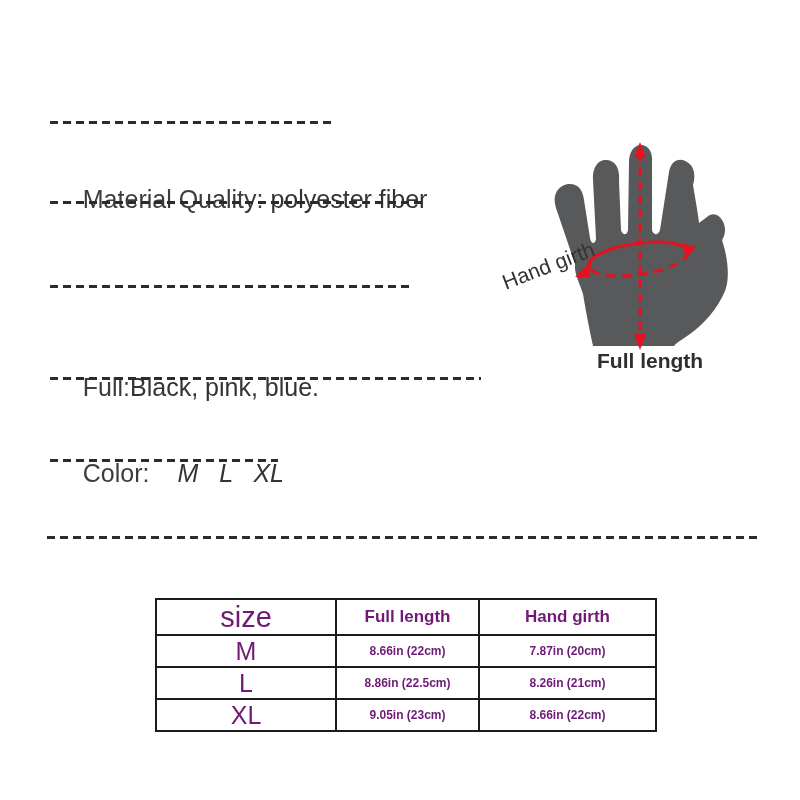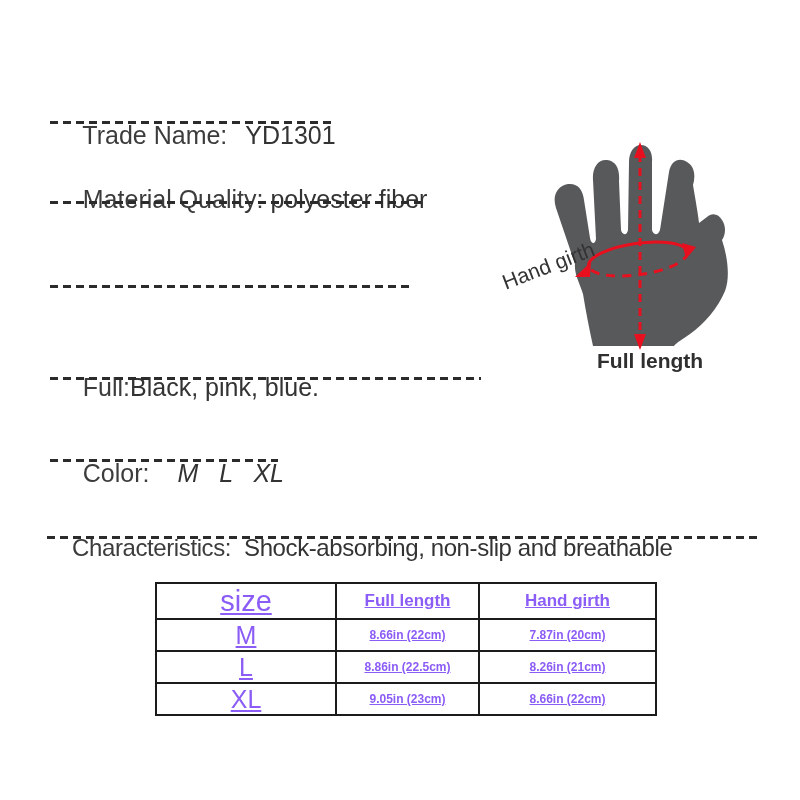--- a/index.html
+++ b/index.html
@@ -49,26 +49,25 @@
   .full-length-label {
     position: absolute;
     left: 107px; top: 221px;
     font-size: 21px;
     font-weight: 600;
     color: #2f2f2f;
     white-space: nowrap;
   }
   table.size-table {
     position: absolute;
-    left: 155px; top: 582px;
+    left: 155px; top: 598px;
     width: 500px;
     border-collapse: collapse;
     table-layout: fixed;
-    color: #8b5cf6;
-    text-decoration: underline;
+    color: #701a75;
   }
   table.size-table th, table.size-table td {
     border: 2px solid #1b1b1b;
     text-align: center;
     vertical-align: middle;
     padding: 0;
     white-space: nowrap;
     overflow: hidden;
   }
   tr.header-row { height: 36px; }
@@ -76,45 +75,39 @@
   th.size-header { font-size: 29px; font-weight: 400; }
   th.col-header { font-size: 17px; font-weight: 700; }
   td.size-cell { font-size: 25px; font-weight: 400; }
   td.val-cell { font-size: 12px; font-weight: 600; }
 </style>
 </head>
 <body>
 
 <div class="canvas">
 
-  <div class="spec-row" style="left:55px; top:90px">
-    <span class="spec-label">Trade Name:</span><span class="spec-value m1">YD1301</span>
-  </div>
   <div class="dash" style="left:50px; top:121px; width:281px"></div>
 
   <div class="spec-row" style="left:55px; top:154px">
     <span class="spec-label">Material Quality:</span><span class="spec-value m2">polyester fiber</span>
   </div>
   <div class="dash" style="left:50px; top:201px; width:371px"></div>
 
   <div class="dash" style="left:50px; top:285px; width:362px"></div>
 
   <div class="spec-row" style="left:55px; top:342px">
     <span class="spec-label">Full:</span><span class="spec-value m4">Black, pink, blue.</span>
   </div>
   <div class="dash" style="left:50px; top:377px; width:431px"></div>
 
   <div class="spec-row" style="left:55px; top:428px">
     <span class="spec-label">Color:</span><span class="spec-value m5">M   L   XL</span>
   </div>
   <div class="dash" style="left:50px; top:459px; width:228px"></div>
 
-  <div class="spec-row row-characteristics" style="left:47px; top:503px">
-    <span class="spec-label">Characteristics:</span><span class="spec-value m6">Shock-absorbing, non-slip and breathable</span>
-  </div>
   <div class="dash" style="left:47px; top:536px; width:713px"></div>
 
   <div class="glove-figure">
     <svg width="280" height="252" viewBox="0 0 280 252">
 
       <path d="M 103 218
                C 99 200 96 184 93 166
                C 90 156 84 146 85 136
                L 66 80
                C 62 68 67 58 78 56

